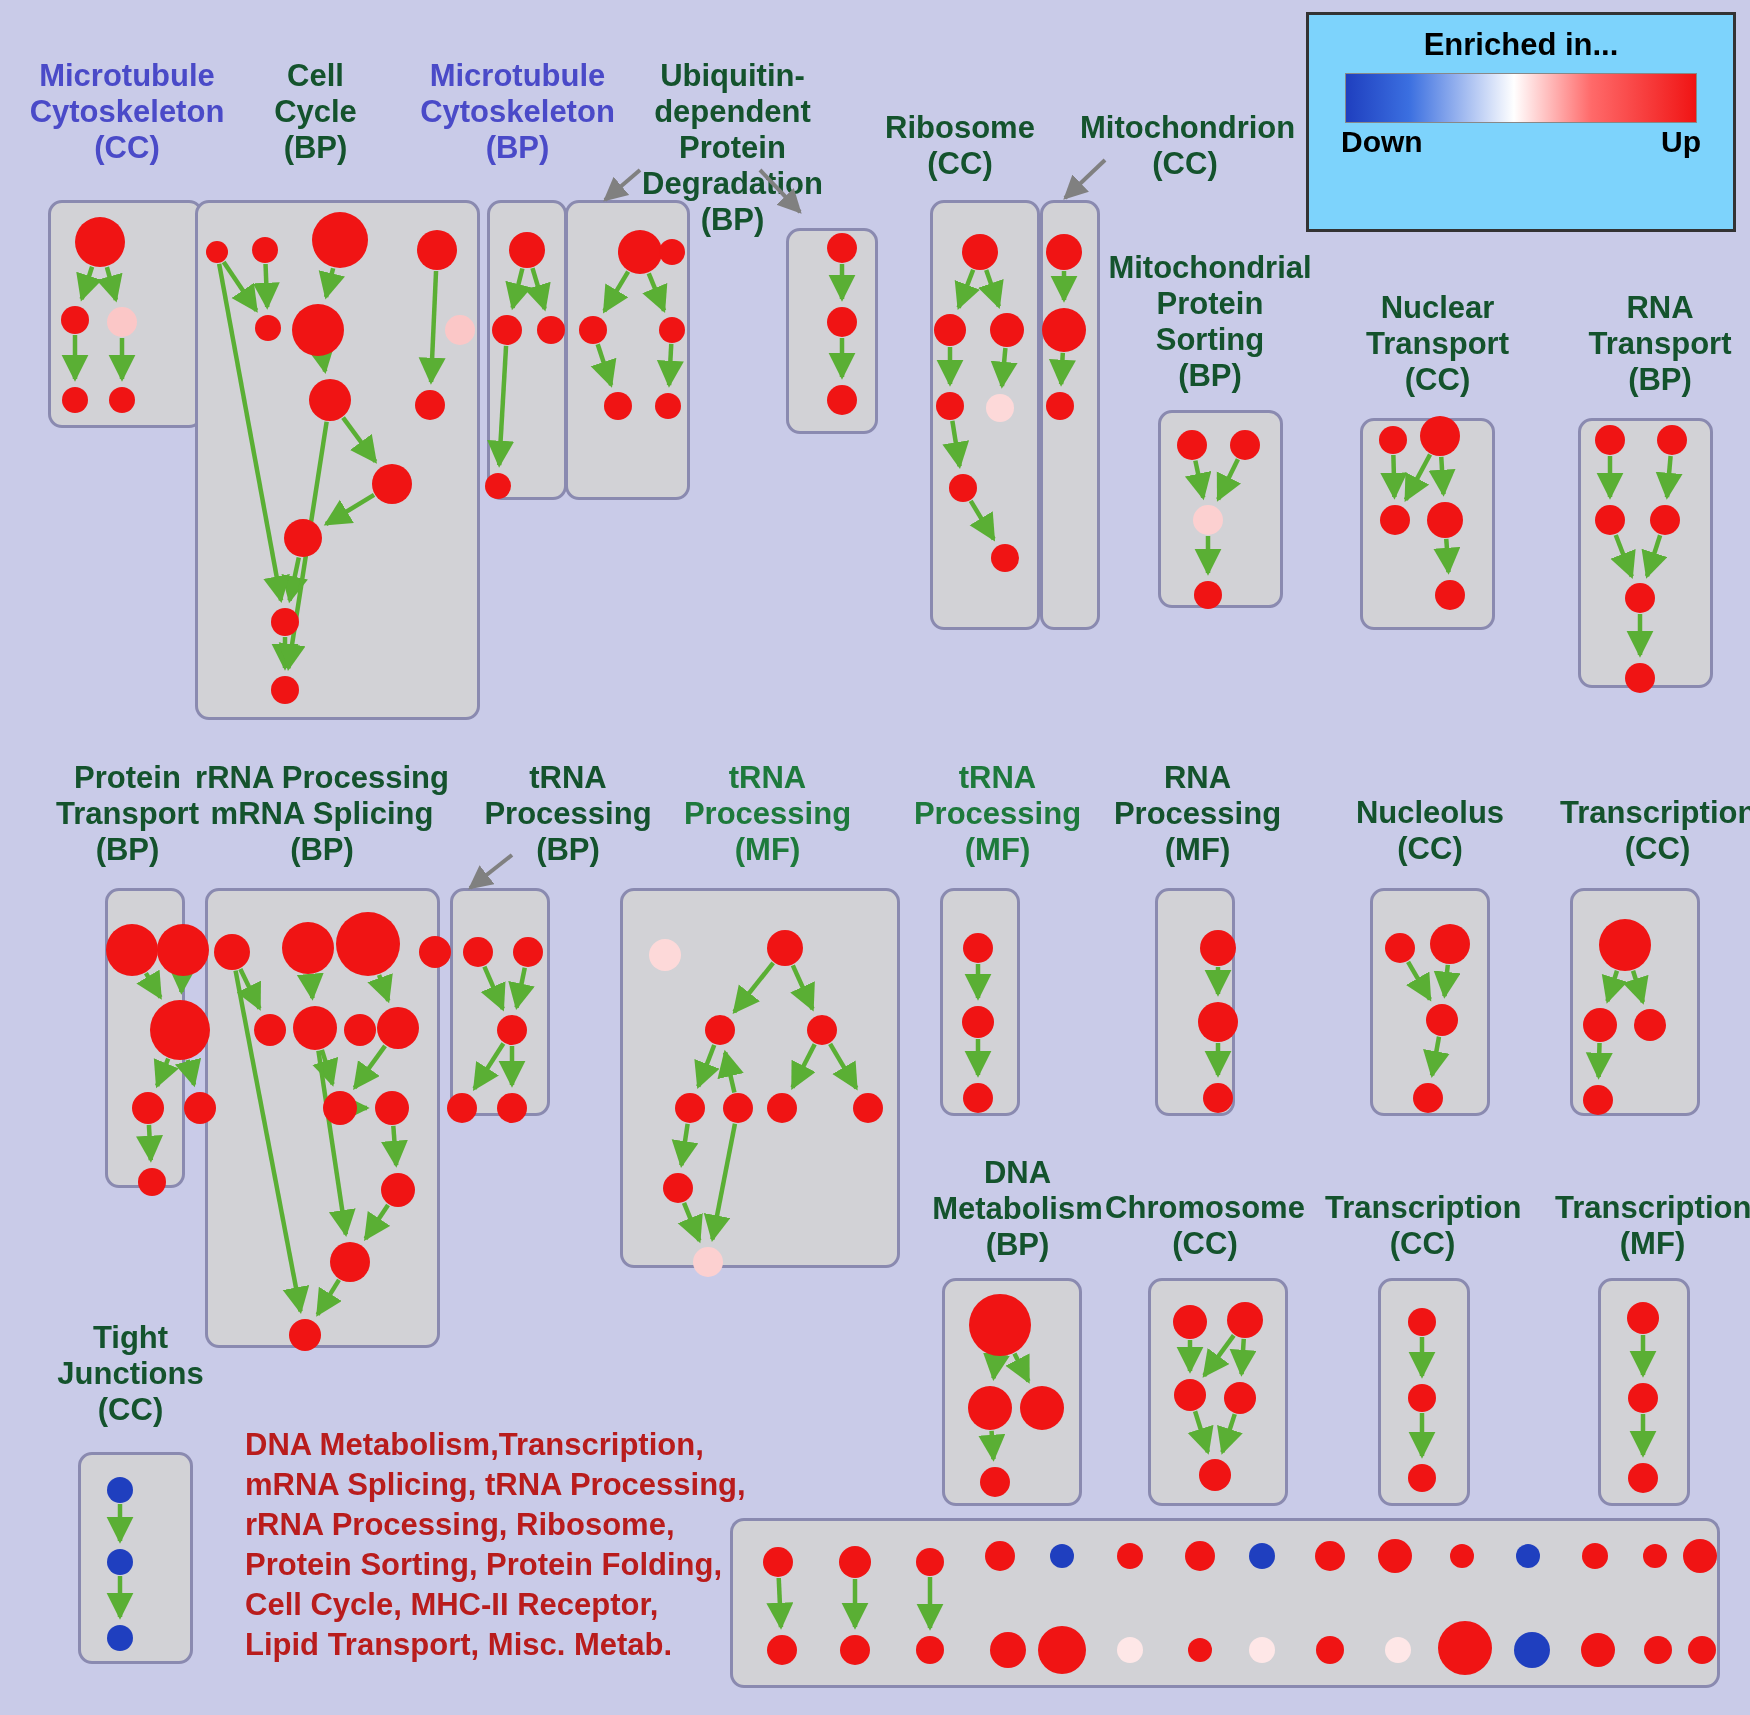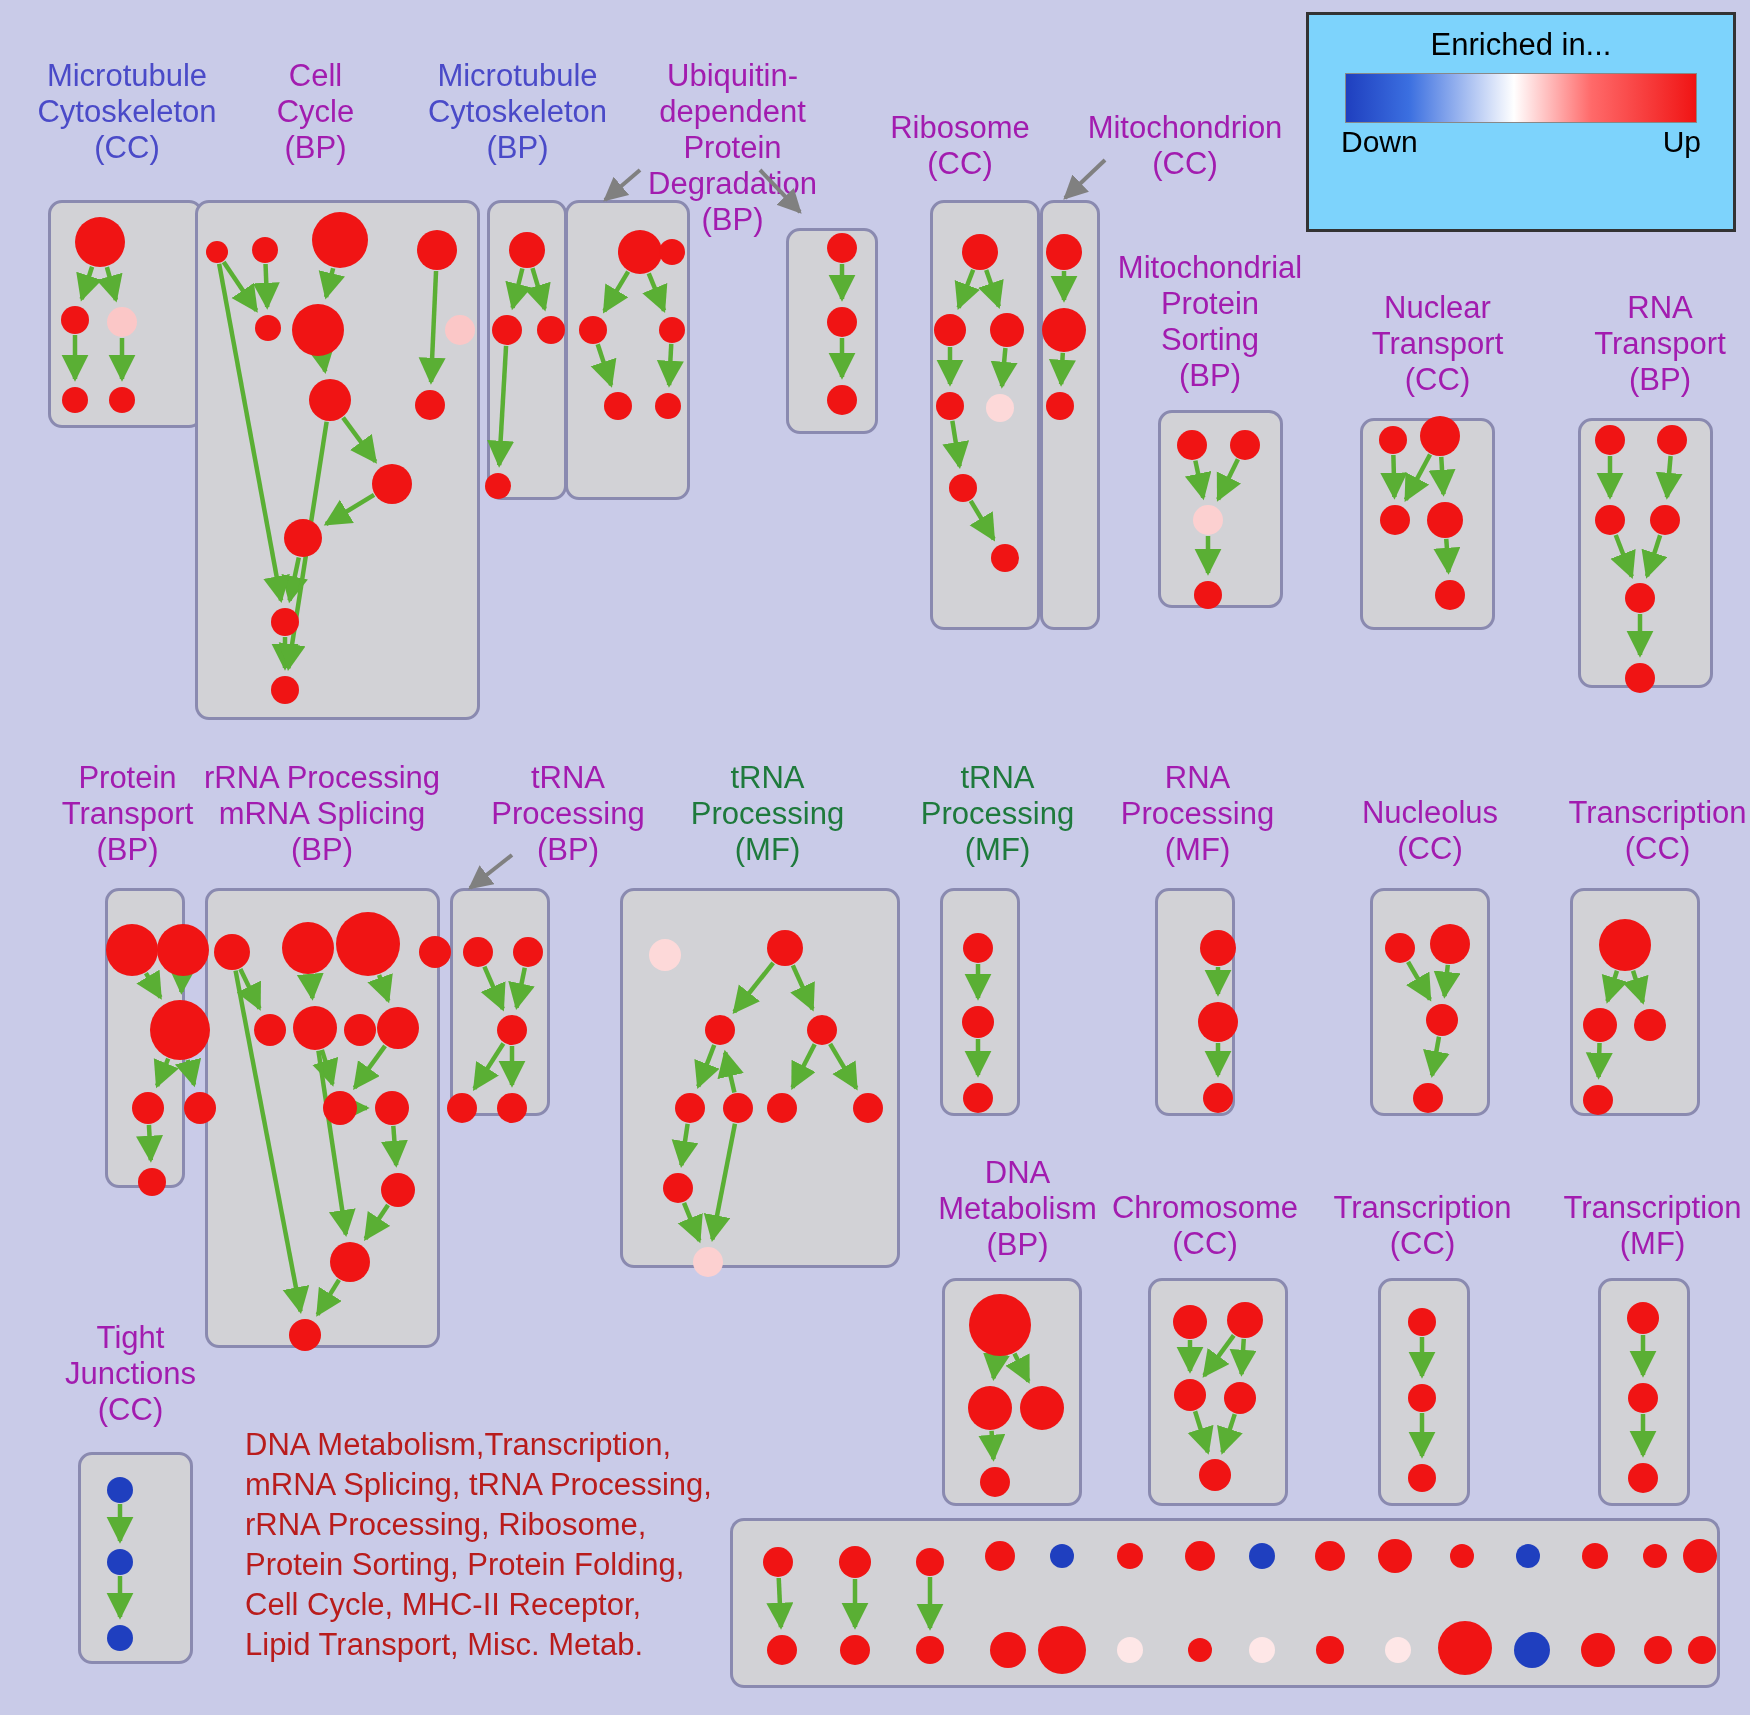--- a/index.html
+++ b/index.html
@@ -3,35 +3,35 @@
 <meta charset="utf-8">
 <style>
   html,body{margin:0;padding:0;}
   body{
     width:1750px;height:1715px;
     background:#c9cbe8;
     font-family:"Liberation Sans", sans-serif;
     position:relative;
     overflow:hidden;
   }
-  .canvas{position:absolute;left:0;top:0;width:1750px;height:1715px;}
+  .canvas{position:absolute;left:0;top:0;width:1750px;height:1715px;font-weight:bold;}
 
   
   .module{
     position:absolute;
     background:#d2d2d6;
     border:3px solid #8a8ab0;
     border-radius:14px;
     box-sizing:border-box;
   }
   
   .label{
     position:absolute;
     text-align:center;
-    color:#a21caf;
+    color:#14532d;
     font-size:31px;
     line-height:36px;
     white-space:pre-line;
     font-family:"Liberation Sans", sans-serif;
   }
   .label.blue{color:#4a4ac8;}
   .label.green{color:#1e7a3c;}
 
   .blocktext{
     position:absolute;

